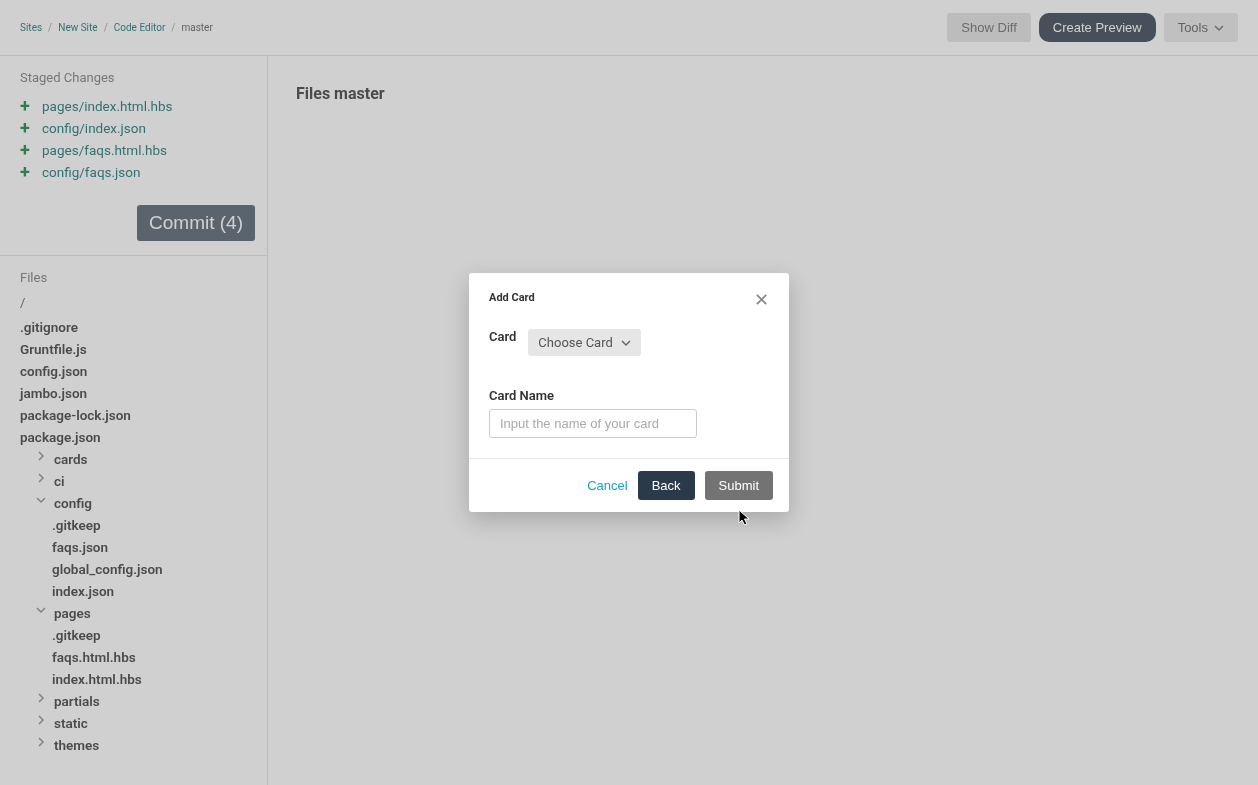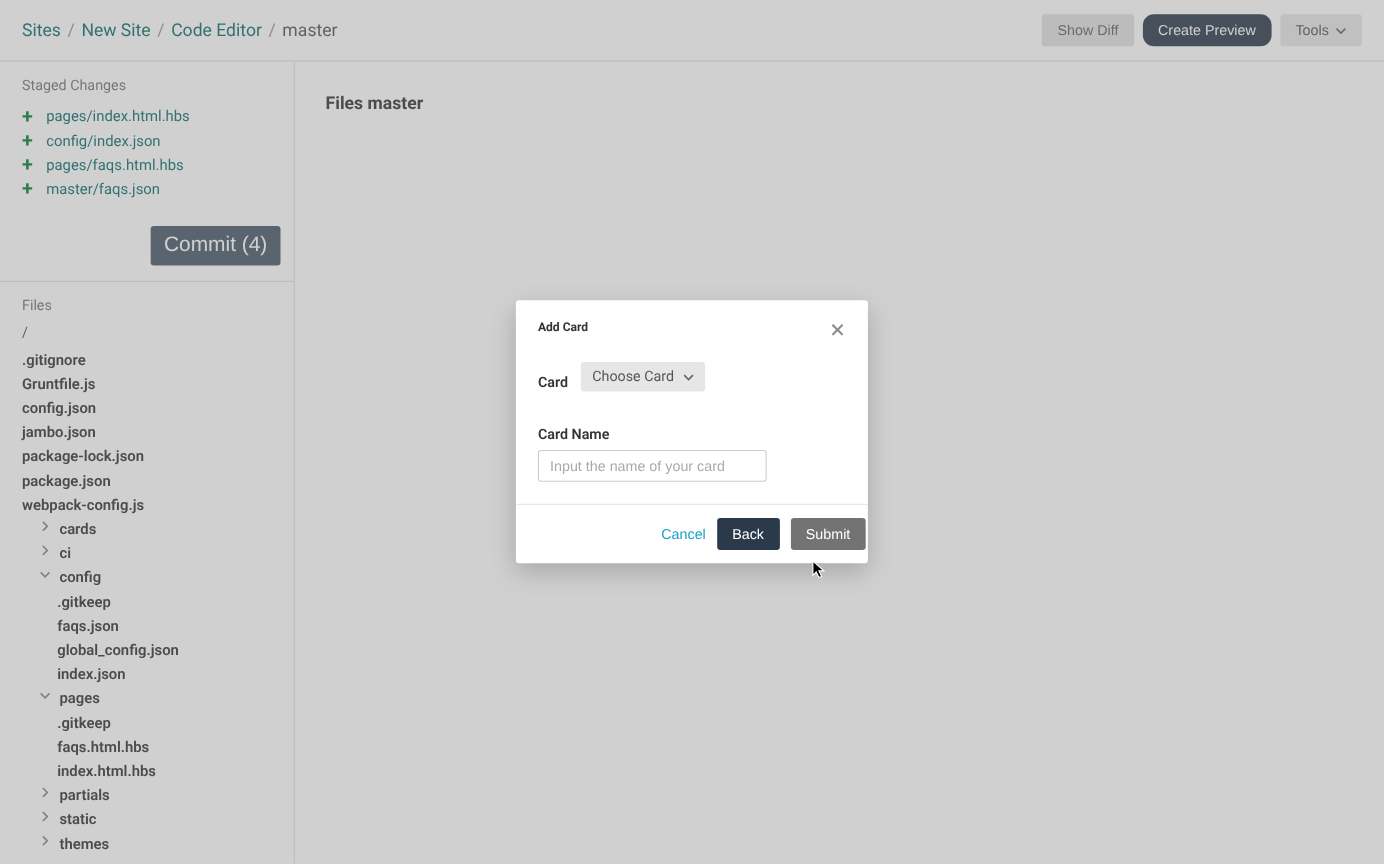--- a/index.html
+++ b/index.html
@@ -18,21 +18,21 @@
       align-items: center;
       justify-content: space-between;
       padding: 10px 20px;
       border-bottom: 1px solid #e0e0e0;
       height: 56px;
     }
     .breadcrumb {
       display: flex;
       align-items: flex-end;
       gap: 6px;
-      font-size: 16px;
+      font-size: 10px;
     }
     .breadcrumb a { color: #0f6e6e; text-decoration: none; cursor: pointer; }
     .breadcrumb .sep { color: #999; }
     .breadcrumb .current { color: #555; }
     .top-actions { display: flex; gap: 8px; align-items: center; }
     .btn {
       padding: 7px 14px;
       border-radius: 3px;
       font-size: 13px;
       cursor: pointer;
@@ -132,21 +132,21 @@
     .modal-close {
       cursor: pointer;
       color: #888;
       font-size: 18px;
       line-height: 1;
       background: none;
       border: none;
       padding: 0;
     }
     .modal-body { padding: 10px 20px 20px 20px; }
-    .form-row { display: flex; align-items: flex-end; gap: 12px; margin-bottom: 32px; }
+    .form-row { display: flex; align-items: flex-start; gap: 12px; margin-bottom: 32px; }
     .form-label { font-size: 13px; font-weight: 600; color: #333; }
     .form-label-block { display: block; margin-bottom: 6px; }
     .select-pill {
       background: #e6e6e6;
       padding: 6px 10px;
       border-radius: 3px;
       font-size: 13px;
       display: inline-flex;
       align-items: center;
       gap: 8px;
@@ -156,21 +156,21 @@
     .text-input {
       width: 208px;
       padding: 6px 10px;
       border: 1px solid #ccc;
       border-radius: 3px;
       font-size: 13px;
     }
     .text-input::placeholder { color: #aaa; }
     .modal-footer {
       border-top: 1px solid #e6e6e6;
-      padding: 12px 2px;
+      padding: 12px 16px;
       display: flex;
       justify-content: flex-end;
       align-items: center;
       gap: 10px;
     }
     .link-cancel { color: #1aa0c4; font-size: 13px; cursor: pointer; background: none; border: none; }
     .btn-back { background: #2b3a4a; color: #fff; font-size: 13px; padding: 7px 14px; border-radius: 3px; border: none; cursor: pointer; }
     .btn-submit { background: #737373; color: #fff; font-size: 13px; padding: 7px 14px; border-radius: 3px; border: none; cursor: not-allowed; }
     .chevron-down {
       width: 10px;
@@ -222,21 +222,21 @@
         <li>
             <span class="plus">+</span>
             <span class="fname">config/index.json</span>
           </li>
         <li>
             <span class="plus">+</span>
             <span class="fname">pages/faqs.html.hbs</span>
           </li>
         <li>
             <span class="plus">+</span>
-            <span class="fname">master/faqs.json</span>
+            <span class="fname">config/faqs.json</span>
           </li>
       </ul>
     </div>
     <div class="commit-row">
       <button class="btn-commit">Commit (4)</button>
     </div>
     <div class="divider"></div>
     <div class="files-section">
       <div class="sidebar-heading">Files</div>
       <div class="files-root">/</div>
@@ -251,23 +251,20 @@
             <span>config.json</span>
           </li>
           <li>
             <span>jambo.json</span>
           </li>
           <li>
             <span>package-lock.json</span>
           </li>
           <li>
             <span>package.json</span>
-          </li>
-          <li>
-            <span>webpack-config.js</span>
           </li>
           <li class="indent1">
             <span class="caret"><svg width="10" height="10" viewBox="0 0 10 10">
                 <path d="M3 1 L7 5 L3 9" stroke="#888" stroke-width="1.5" fill="none"></path>
               </svg></span>
             <span>cards</span>
           </li>
           <li class="indent1">
             <span class="caret"><svg width="10" height="10" viewBox="0 0 10 10">
                 <path d="M3 1 L7 5 L3 9" stroke="#888" stroke-width="1.5" fill="none"></path>

